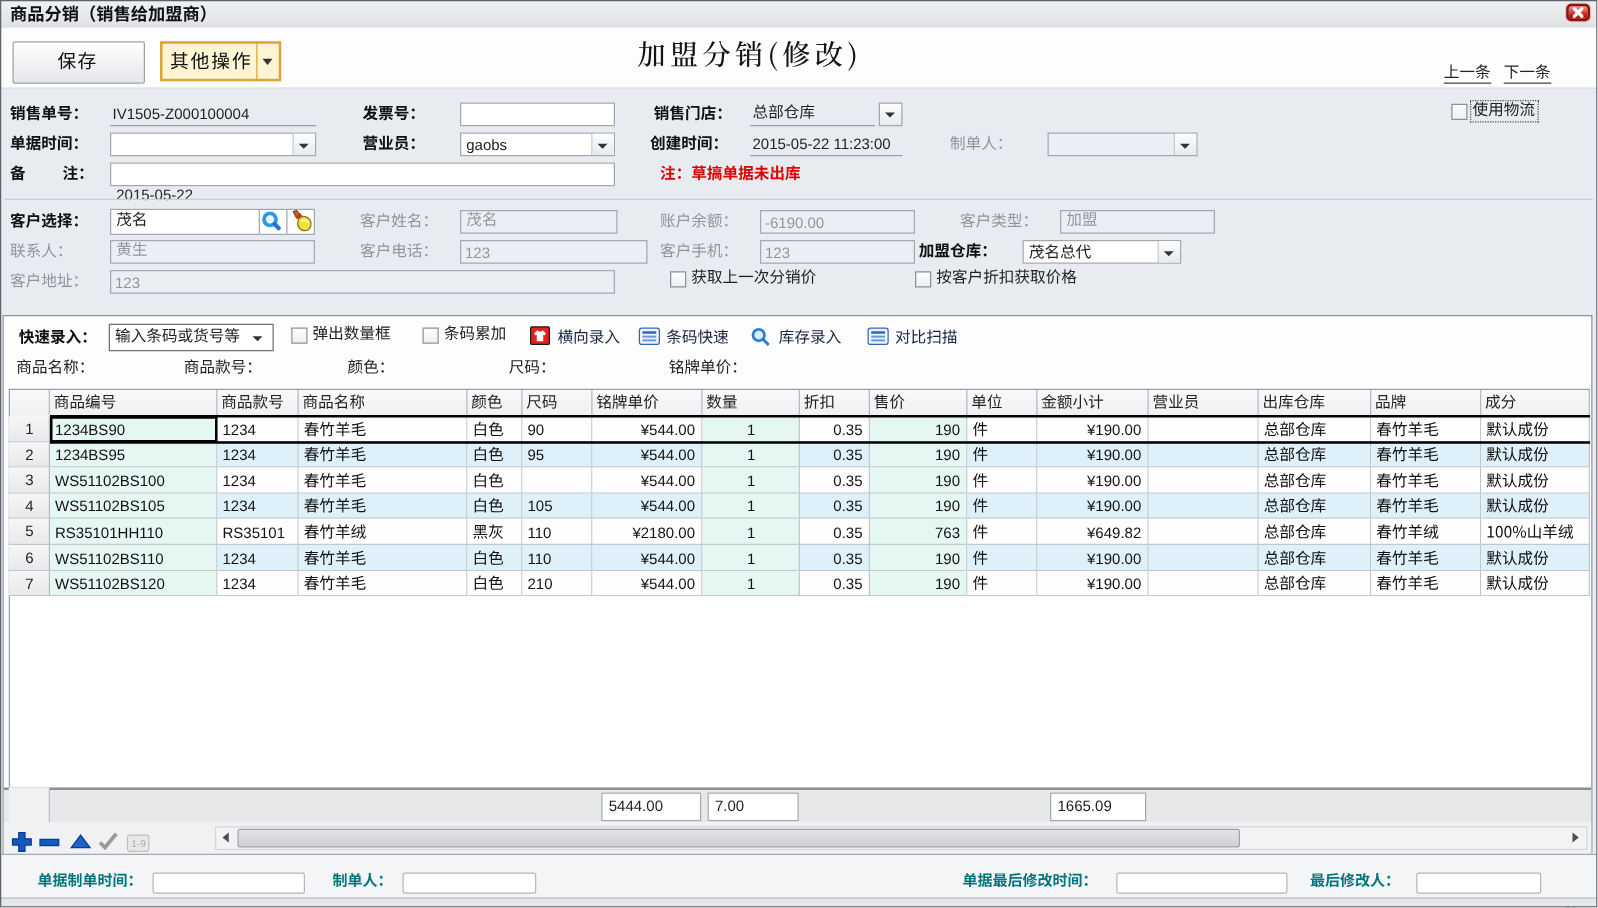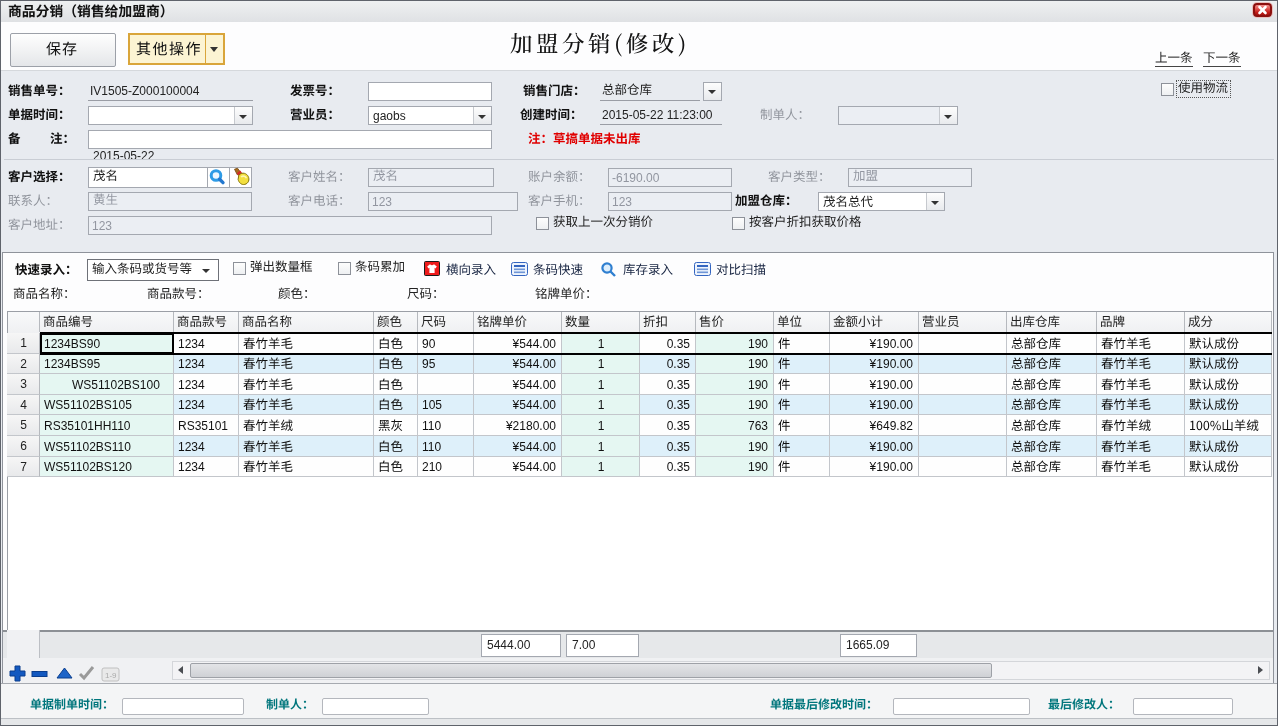--- a/index.html
+++ b/index.html
@@ -1089,21 +1089,21 @@
 <div style="position:absolute;left:474px;top:374.2px;width:88px;height:20.6px;background:#fefefe;border-right:1px solid #c3c6cb;border-bottom:1px solid #c3c6cb;box-sizing:border-box;"></div>
 <div style="position:absolute;left:562px;top:374.2px;width:78px;height:20.6px;background:#e5f7f2;border-right:1px solid #c3c6cb;border-bottom:1px solid #c3c6cb;box-sizing:border-box;"></div>
 <div style="position:absolute;left:640px;top:374.2px;width:56px;height:20.6px;background:#fefefe;border-right:1px solid #c3c6cb;border-bottom:1px solid #c3c6cb;box-sizing:border-box;"></div>
 <div style="position:absolute;left:696px;top:374.2px;width:78px;height:20.6px;background:#e5f7f2;border-right:1px solid #c3c6cb;border-bottom:1px solid #c3c6cb;box-sizing:border-box;"></div>
 <div style="position:absolute;left:774px;top:374.2px;width:56px;height:20.6px;background:#fefefe;border-right:1px solid #c3c6cb;border-bottom:1px solid #c3c6cb;box-sizing:border-box;"></div>
 <div style="position:absolute;left:830px;top:374.2px;width:89px;height:20.6px;background:#fefefe;border-right:1px solid #c3c6cb;border-bottom:1px solid #c3c6cb;box-sizing:border-box;"></div>
 <div style="position:absolute;left:919px;top:374.2px;width:88px;height:20.6px;background:#fefefe;border-right:1px solid #c3c6cb;border-bottom:1px solid #c3c6cb;box-sizing:border-box;"></div>
 <div style="position:absolute;left:1007px;top:374.2px;width:90px;height:20.6px;background:#fefefe;border-right:1px solid #c3c6cb;border-bottom:1px solid #c3c6cb;box-sizing:border-box;"></div>
 <div style="position:absolute;left:1097px;top:374.2px;width:88px;height:20.6px;background:#fefefe;border-right:1px solid #c3c6cb;border-bottom:1px solid #c3c6cb;box-sizing:border-box;"></div>
 <div style="position:absolute;left:1185px;top:374.2px;width:87px;height:20.6px;background:#fefefe;border-right:1px solid #c3c6cb;border-bottom:1px solid #c3c6cb;box-sizing:border-box;"></div>
-<div style="position:absolute;top:377.7px;left:44px;font-family:'Liberation Sans',sans-serif;font-size:12px;color:#111;white-space:pre;line-height:14px;margin-left:28px;">WS51102BS100</div>
+<div style="position:absolute;top:377.7px;left:44px;font-family:'Liberation Sans',sans-serif;font-size:12px;color:#111;white-space:pre;line-height:14px;">WS51102BS100</div>
 <div style="position:absolute;top:377.7px;left:178px;font-family:'Liberation Sans',sans-serif;font-size:12px;color:#111;white-space:pre;line-height:14px;">1234</div>
 <div style="position:absolute;left:243px;top:377.7px;">
     <svg width="50" height="15" style="display:block;overflow:visible">
       <g fill="#111" transform="translate(0,11.00) scale(0.012500,-0.012500)">
         <use href="#r6625" x="0"></use>
         <use href="#r7af9" x="1000"></use>
         <use href="#r7f8a" x="2000"></use>
         <use href="#r6bdb" x="3000"></use>
       </g>
     </svg>

